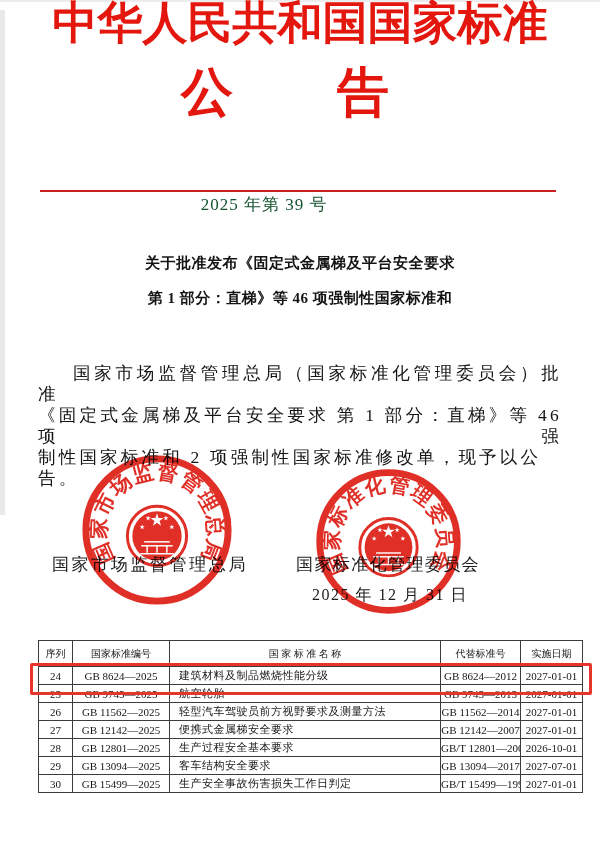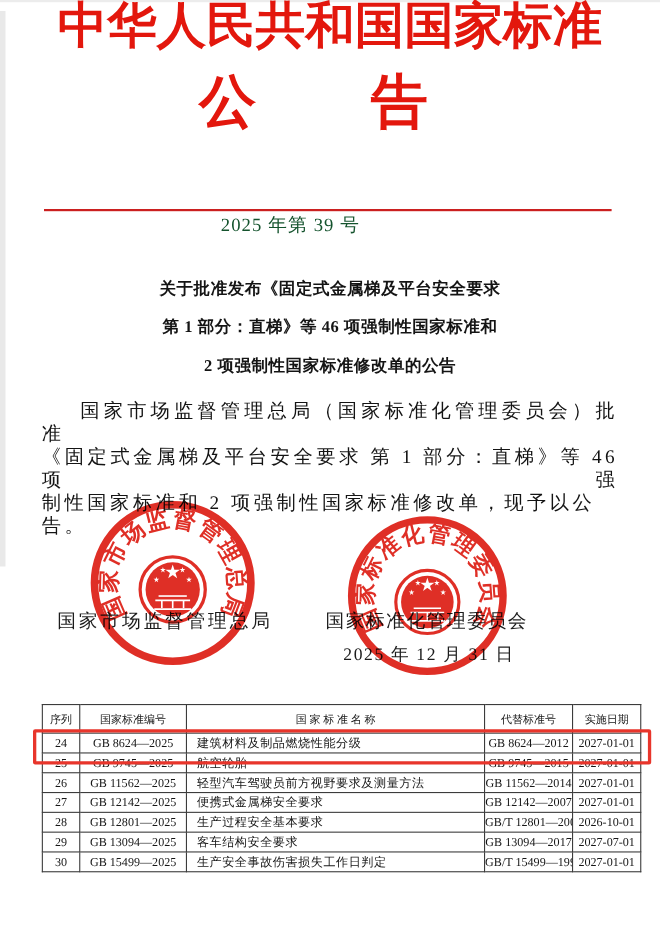--- a/index.html
+++ b/index.html
@@ -90,21 +90,20 @@
 
   <div class="red-title">中华人民共和国国家标准</div>
   <div class="red-title2">公　　告</div>
 
   <div class="issue-no">2025 年第 39 号</div>
   <div class="red-line"></div>
 
   <div class="doc-heading">
     <div>关于批准发布《固定式金属梯及平台安全要求</div>
     <div>第 1 部分：直梯》等 46 项强制性国家标准和</div>
-    <div>2 项强制性国家标准修改单的公告</div>
   </div>
 
   <div class="doc-body">
     <div class="bline just indent">国家市场监督管理总局（国家标准化管理委员会）批准</div>
     <div class="bline just">《固定式金属梯及平台安全要求 第 1 部分：直梯》等 46 项强</div>
     <div class="bline">制性国家标准和 2 项强制性国家标准修改单，现予以公告。</div>
   </div>
 
   <div class="sig-text sig-left">国家市场监督管理总局</div>
   <div class="sig-text sig-right">国家标准化管理委员会</div>

